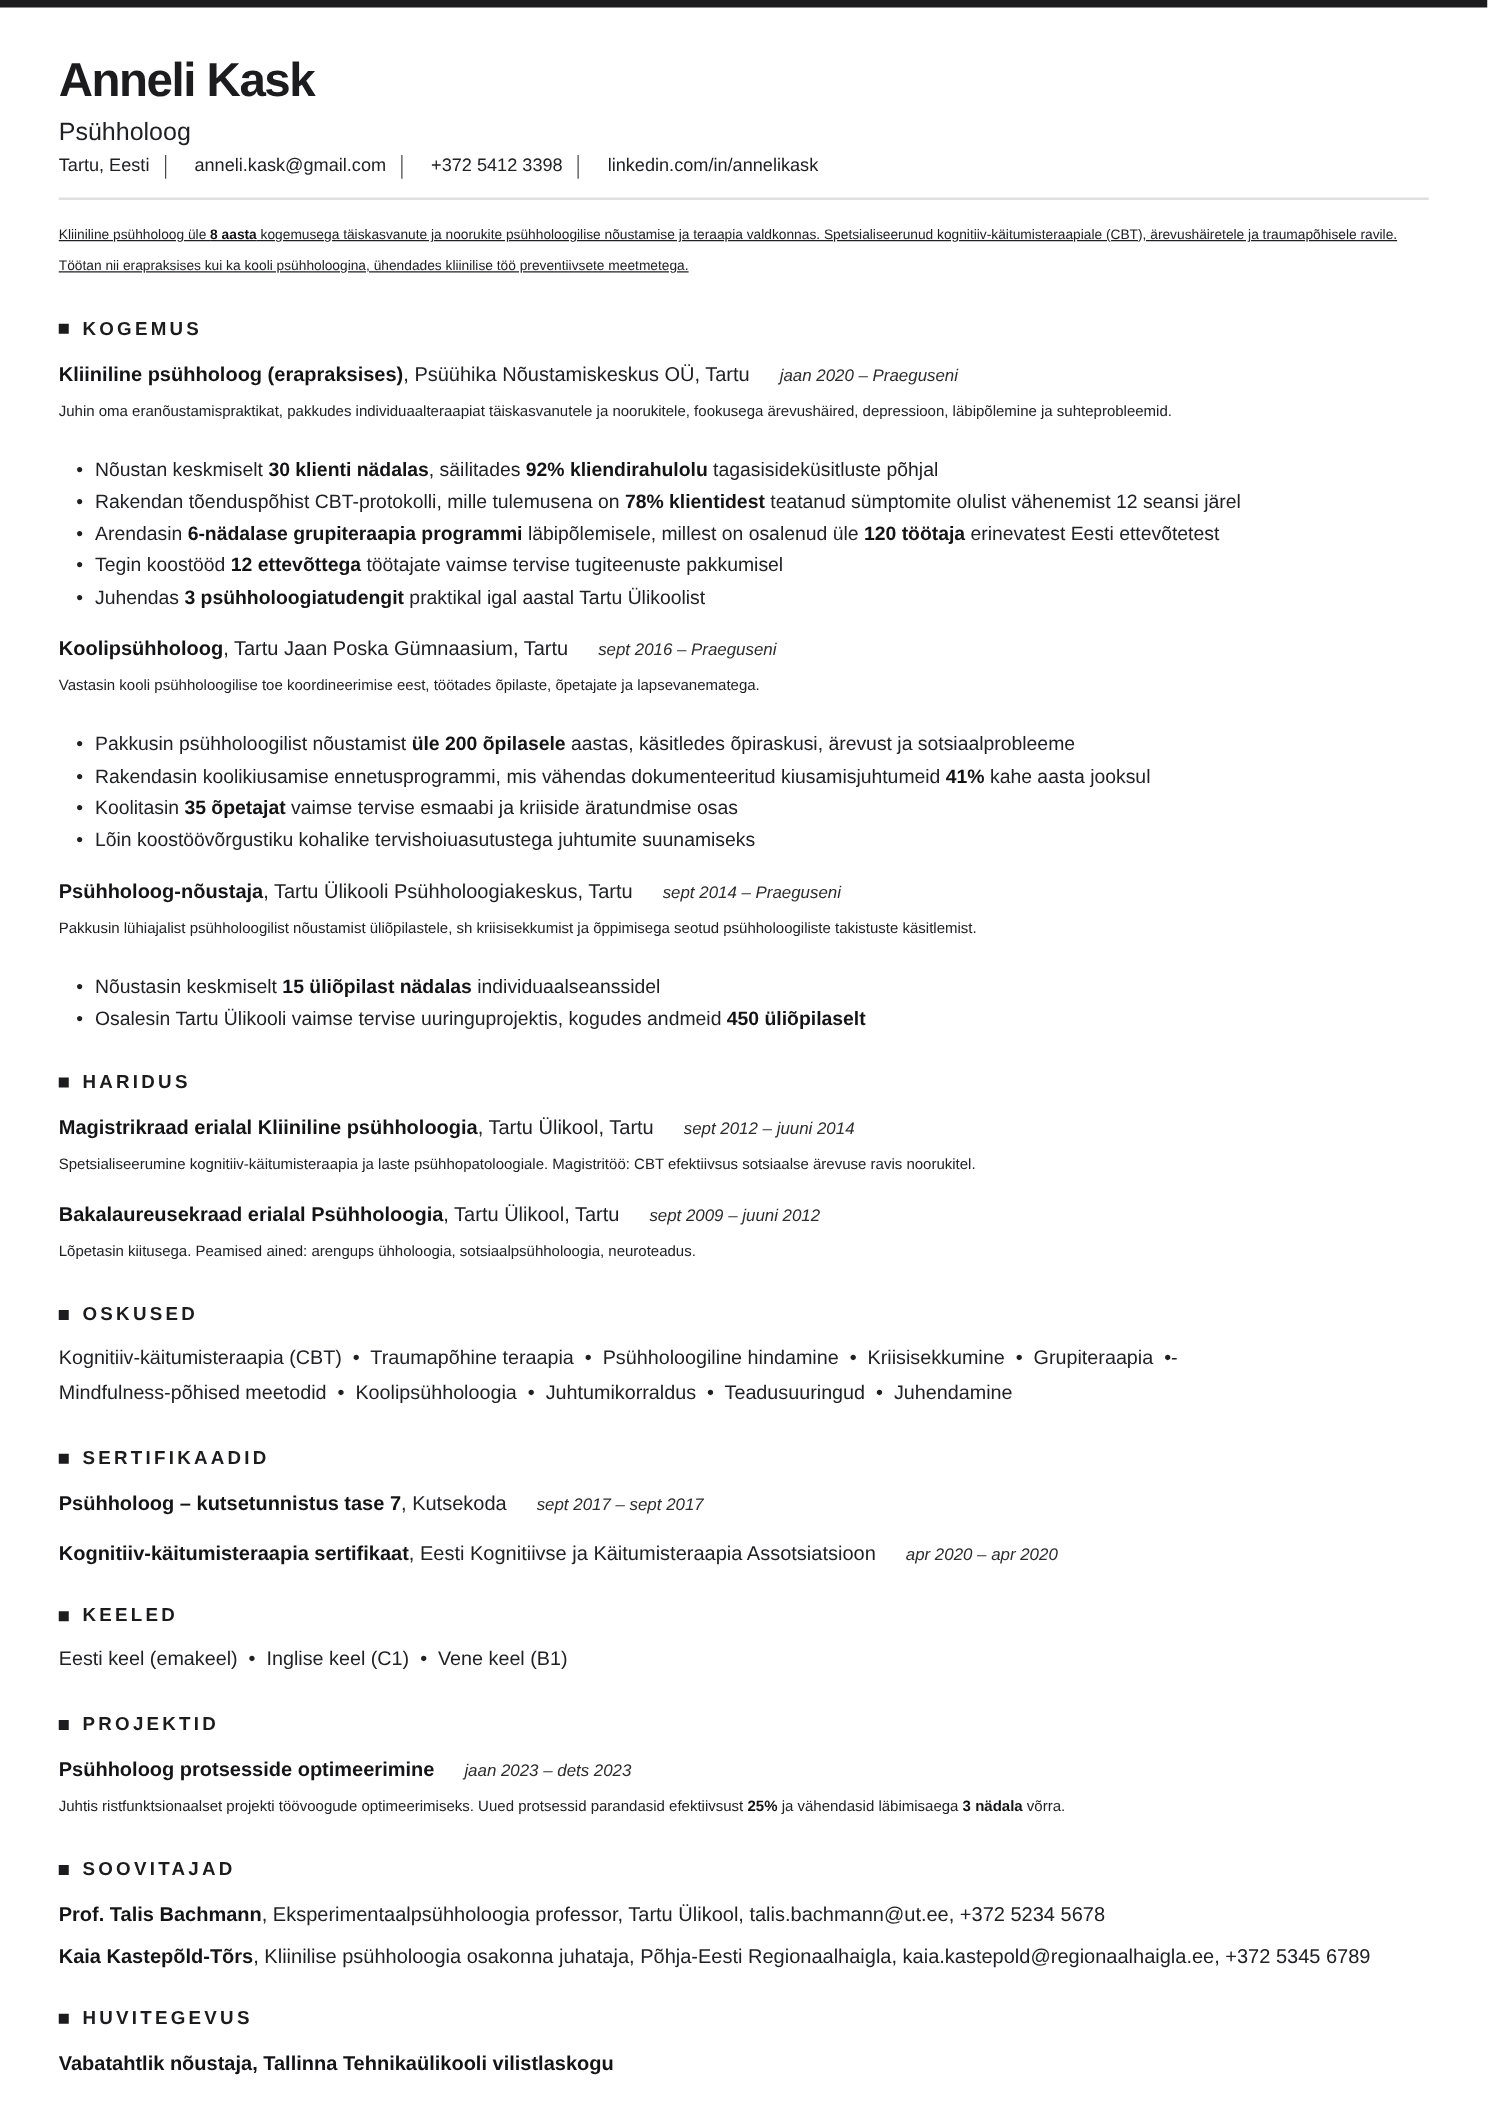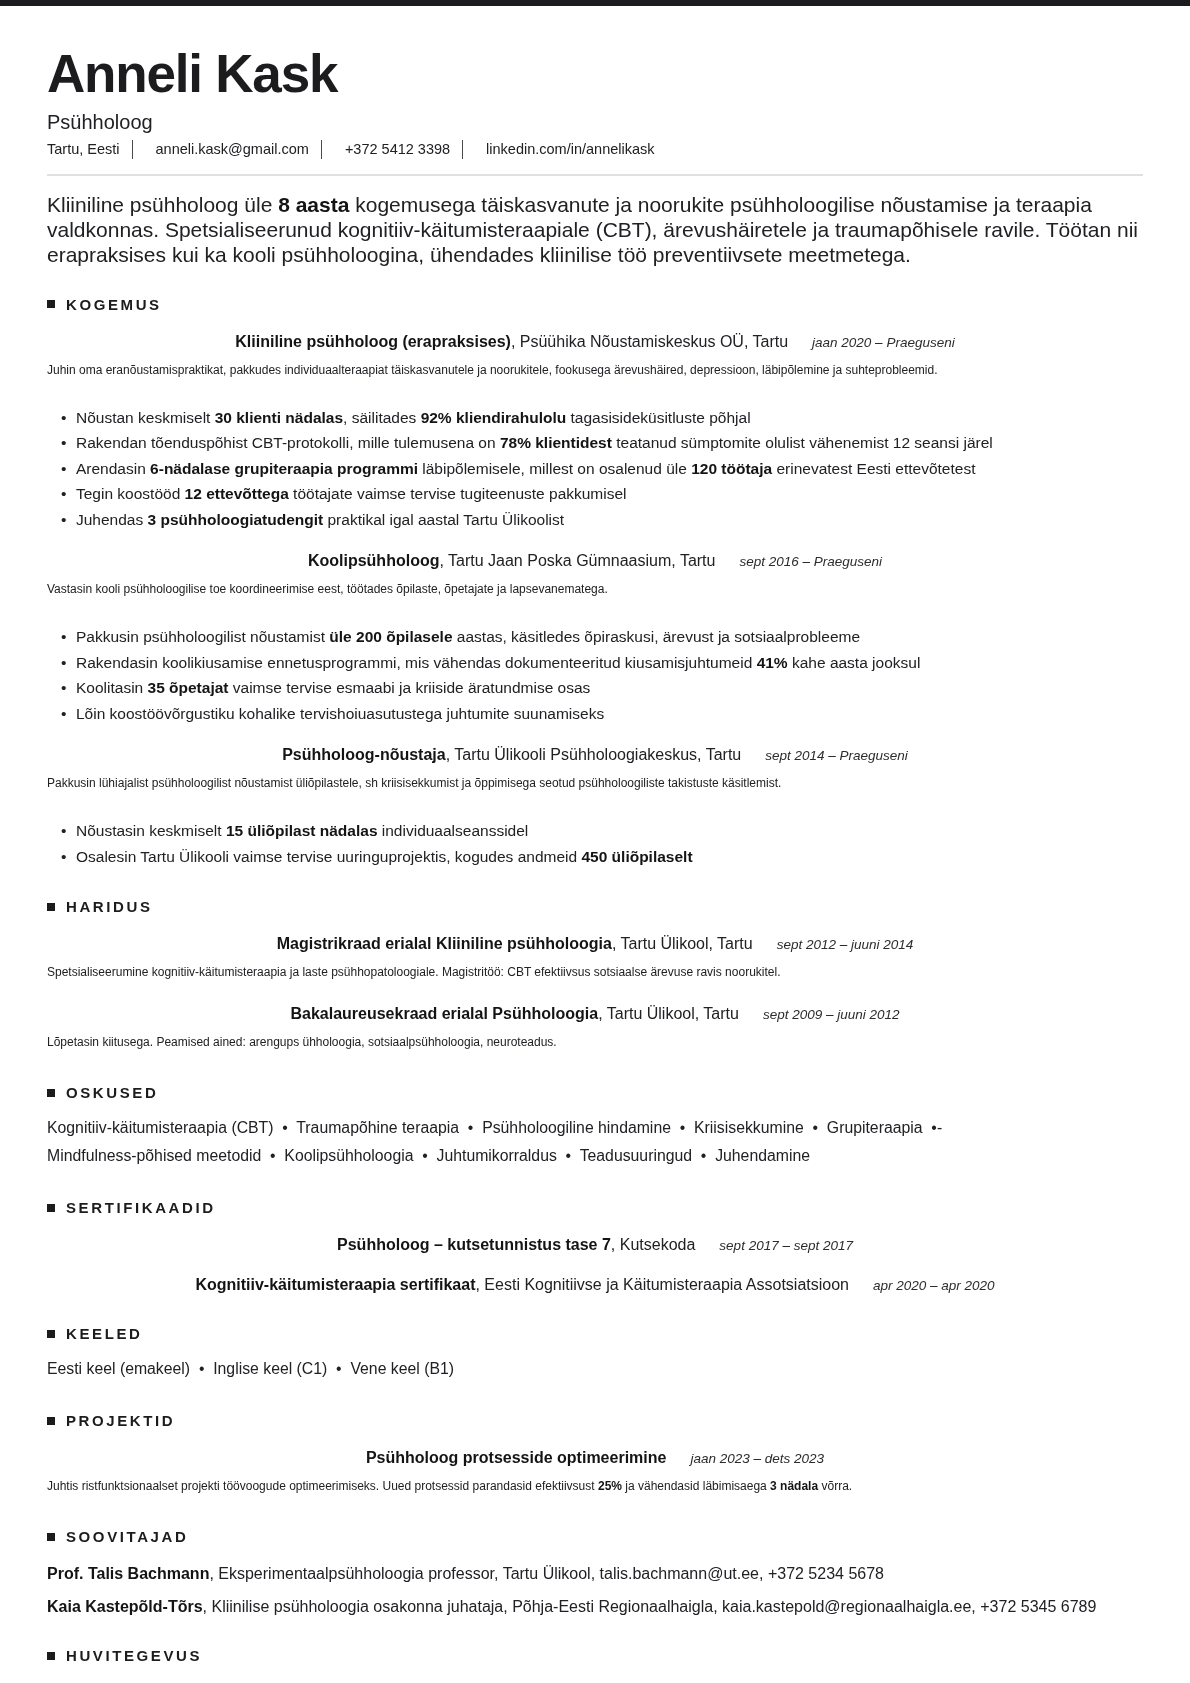--- a/index.html
+++ b/index.html
@@ -18,21 +18,21 @@
   .page {
     width: 1190px;
     min-height: 1677px;
     padding: 0 47px;
     display: flex;
     flex-direction: column;
   }
   
   .name {
     margin: 40px 0 0;
-    font-size: 53px;
+    font-size: 38px;
     line-height: 1.05;
     font-weight: bold;
     letter-spacing: -1.2px;
     color: #1c1c1e;
   }
   .subtitle {
     margin-top: 9px;
     font-size: 20px;
     color: #202124;
   }
@@ -51,22 +51,23 @@
     margin: 0 23px 0 12px;
   }
   .divider {
     border: 0;
     border-top: 2px solid #e0e0e0;
     margin: 15px 0 0;
   }
   
   .summary {
     margin: 16px 0 0;
-    font-size: 21px;
+    font-size: 11px;
     line-height: 25px;
+    text-decoration: underline;
   }
   b { font-weight: bold; color: #141416; }
   
   section { margin-top: 29px; }
   .sec-head {
     display: flex;
     align-items: center;
   }
   .sq {
     width: 8px;
@@ -77,21 +78,21 @@
   }
   .sec-title {
     font-size: 15px;
     font-weight: bold;
     letter-spacing: 2.6px;
     color: #1c1c1e;
   }
   .entry { margin-top: 17px; }
   .entry-head {
     display: flex;
-    justify-content: center;
+    justify-content: flex-start;
     align-items: baseline;
   }
   .entry-title { font-size: 16px; line-height: 23px; }
   .entry-date {
     font-size: 13.5px;
     font-style: italic;
     color: #2c2c2e;
     white-space: nowrap;
     margin-left: 24px;
     flex: 0 0 auto;

